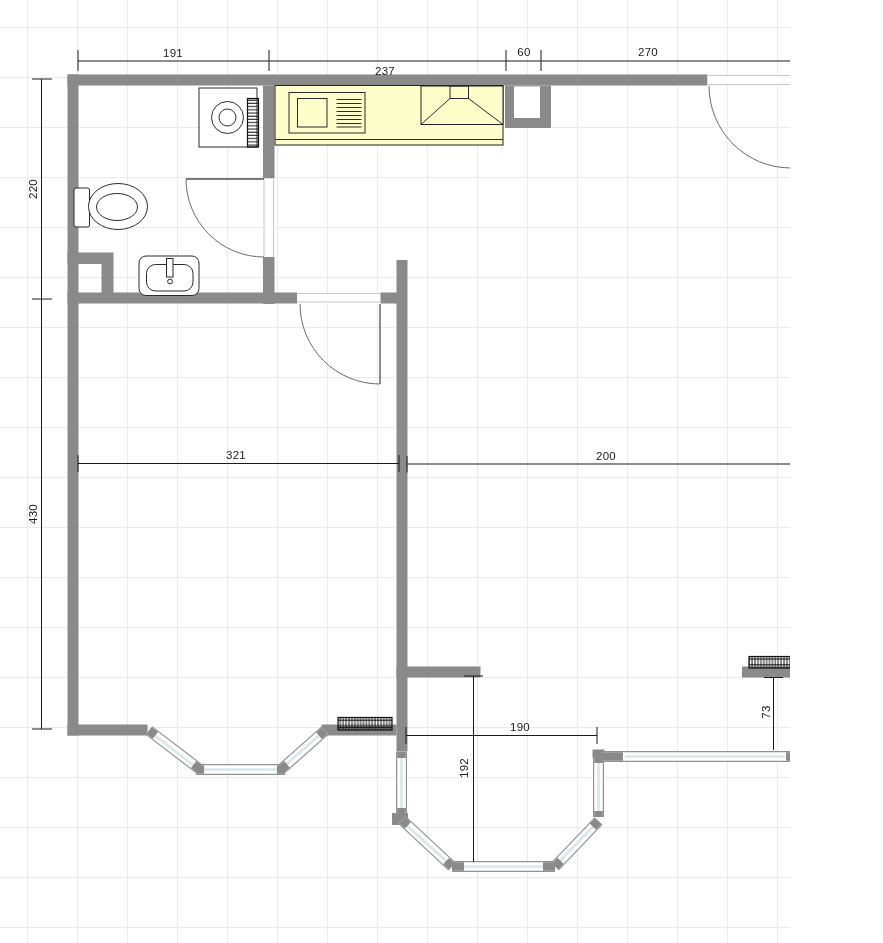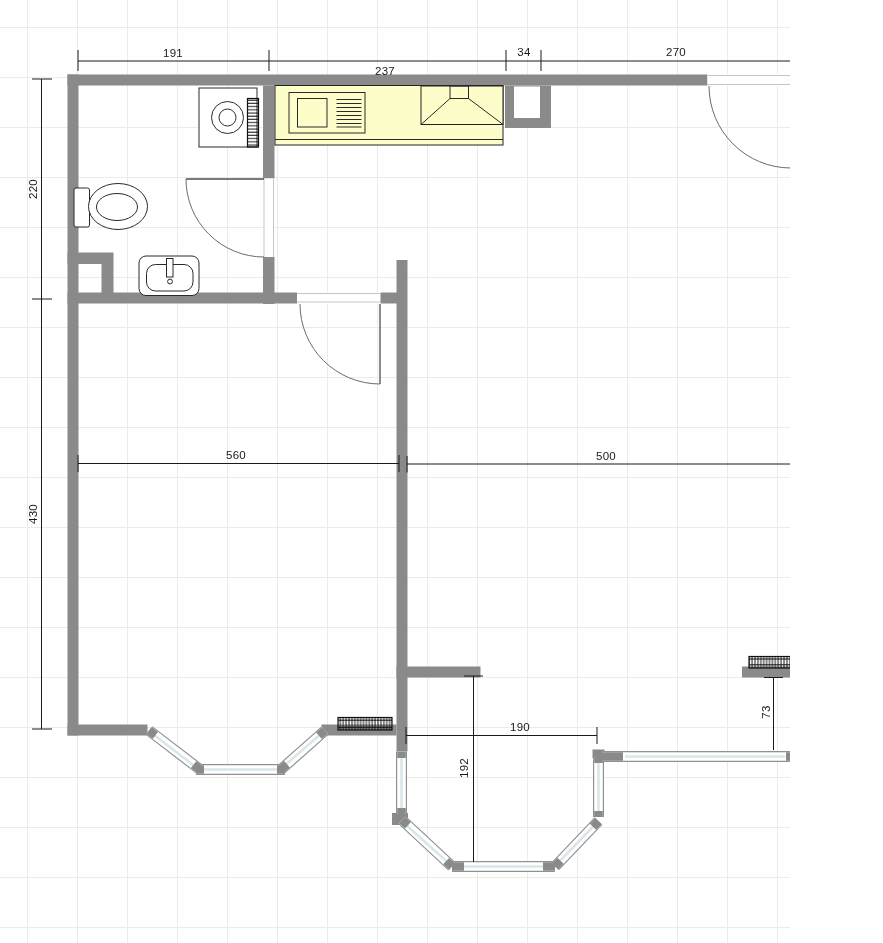--- a/index.html
+++ b/index.html
@@ -185,23 +185,23 @@
     <path class="dimline" d="M773.5,677.5 V750"></path>
     <path class="dimline" d="M764,677.5 H783"></path>
 
     <path class="dimline" d="M473.5,676 V862"></path>
     <path class="dimline" d="M464,676 H483"></path>
   </g>
 </svg>
 
 <span class="dim" style="left:173px;top:53px">191</span>
 <span class="dim" style="left:385px;top:71px">237</span>
-<span class="dim" style="left:524px;top:52px">34</span>
-<span class="dim" style="left:676px;top:52px">270</span>
+<span class="dim" style="left:524px;top:52px">60</span>
+<span class="dim" style="left:648px;top:52px">270</span>
 <span class="dim rot" style="left:33px;top:189px">220</span>
 <span class="dim rot" style="left:33px;top:514px">430</span>
 <span class="dim rot" style="left:845px;top:377px">581</span>
-<span class="dim" style="left:236px;top:455px">560</span>
-<span class="dim" style="left:606px;top:456px">500</span>
+<span class="dim" style="left:236px;top:455px">321</span>
+<span class="dim" style="left:606px;top:456px">200</span>
 <span class="dim" style="left:520px;top:727px">190</span>
 <span class="dim rot" style="left:766px;top:712px">73</span>
 <span class="dim rot" style="left:464px;top:768px">192</span>
 </div>
 
 </body></html>

